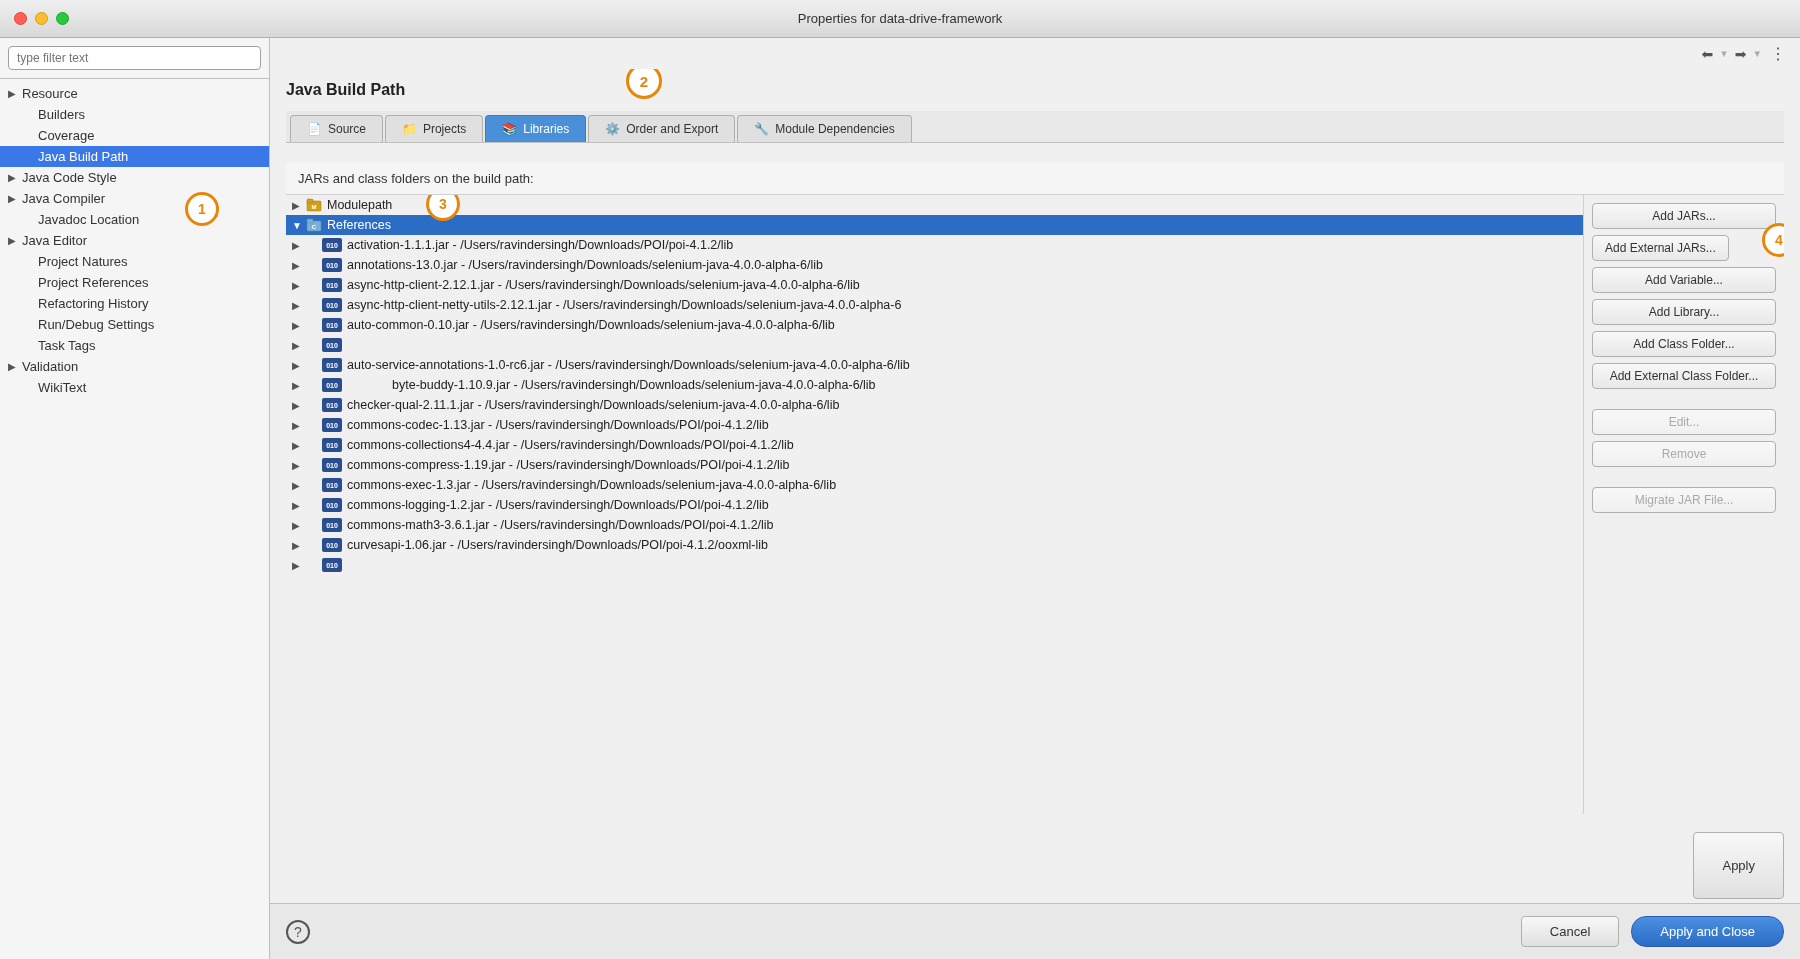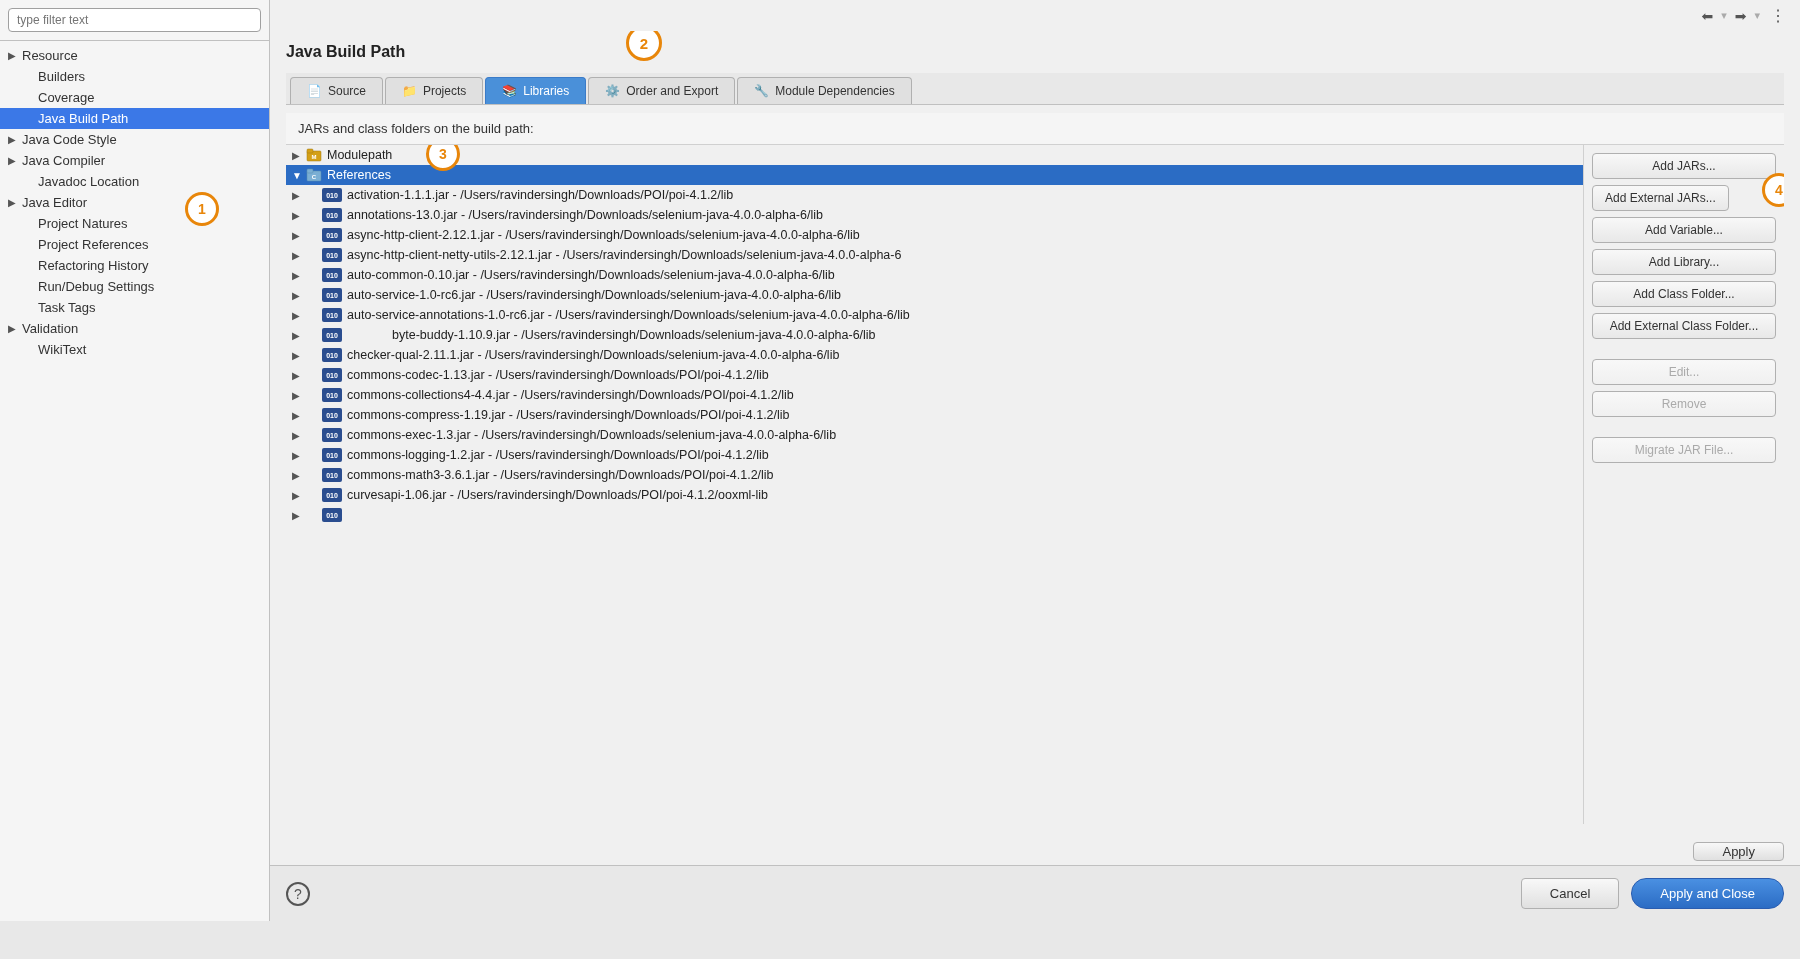--- a/index.html
+++ b/index.html
@@ -262,21 +262,21 @@
     .bottom-buttons {
       padding: 12px 16px;
       display: flex;
       justify-content: flex-end;
       gap: 12px;
       background: #e8e8e8;
       border-top: 1px solid #c0c0c0;
     }
 
     .btn-apply {
-      padding: 1px 28px;
+      padding: 25px 28px;
       border: 1px solid #b0b0b0;
       background: linear-gradient(to bottom, #f8f8f8, #e0e0e0);
       border-radius: 4px;
       cursor: pointer;
       font-size: 13px;
       color: #333;
     }
 
     .btn-cancel {
       padding: 7px 28px;
@@ -310,20 +310,28 @@
       font-size: 14px;
       color: #555;
       cursor: pointer;
     }
   </style>
 </head>
 <body>
 
 <div>
 
+  <div class="titlebar">
+    <div class="titlebar-buttons">
+      <button class="titlebar-btn btn-close"></button>
+      <button class="titlebar-btn btn-minimize"></button>
+      <button class="titlebar-btn btn-maximize"></button>
+    </div>
+    <span class="titlebar-title">Properties for data-drive-framework</span>
+  </div>
 
   <div class="main-container">
     <div class="content-area">
 
       <div class="sidebar">
         <div class="filter-input-container">
           <input class="filter-input" type="text" placeholder="type filter text" style="">
         </div>
         <div class="sidebar-tree">
 
@@ -440,21 +448,21 @@
                 <span>⚙️</span>
                 <span>Order and Export</span>
               </div>
               <div class="tab">
                 <span>🔧</span>
                 <span>Module Dependencies</span>
               </div>
             </div>
           </div>
 
-          <div style="flex:1;display:flex;flex-direction:column;overflow:hidden;margin-top:8px;">
+          <div style="flex:1;display:flex;flex-direction:column;overflow:hidden;margin-top:20px;">
             <div class="buildpath-label">JARs and class folders on the build path:</div>
 
             <div class="buildpath-inner">
 
               <div class="tree-list">
 
                 <div style="position:relative;">
                   <div class="tree-node">
                     <span class="tree-node-arrow">▶</span>
                     <svg width="16" height="14" viewBox="0 0 16 14" style="margin-right:5px;flex-shrink:0;">
@@ -508,21 +516,20 @@
                     <div class="tree-node">
       <span class="tree-node-arrow" style="color:#555;">▶</span>
       <span style="width:16px;flex-shrink:0;"></span>
       <div style="width:20px;height:14px;background:#2a4d8f;border-radius:2px;margin-right:5px;flex-shrink:0;display:flex;align-items:center;justify-content:center;font-size:7px;color:white;font-weight:bold;">010</div>
       <span style="overflow:hidden;text-overflow:ellipsis;">auto-common-0.10.jar - /Users/ravindersingh/Downloads/selenium-java-4.0.0-alpha-6/lib</span>
     </div>
                     <div class="tree-node">
       <span class="tree-node-arrow" style="color:#555;">▶</span>
       <span style="width:16px;flex-shrink:0;"></span>
       <div style="width:20px;height:14px;background:#2a4d8f;border-radius:2px;margin-right:5px;flex-shrink:0;display:flex;align-items:center;justify-content:center;font-size:7px;color:white;font-weight:bold;">010</div>
-      <span style="overflow:hidden;text-overflow:ellipsis;">auto-service-1.0-rc6.jar - /Users/ravindersingh/Downloads/selenium-java-4.0.0-alpha-6/lib</span>
     </div>
                     <div class="tree-node">
       <span class="tree-node-arrow" style="color:#555;">▶</span>
       <span style="width:16px;flex-shrink:0;"></span>
       <div style="width:20px;height:14px;background:#2a4d8f;border-radius:2px;margin-right:5px;flex-shrink:0;display:flex;align-items:center;justify-content:center;font-size:7px;color:white;font-weight:bold;">010</div>
       <span style="overflow:hidden;text-overflow:ellipsis;">auto-service-annotations-1.0-rc6.jar - /Users/ravindersingh/Downloads/selenium-java-4.0.0-alpha-6/lib</span>
     </div>
                     <div class="tree-node">
       <span class="tree-node-arrow" style="color:#555;">▶</span>
       <span style="width:16px;flex-shrink:0;"></span>

